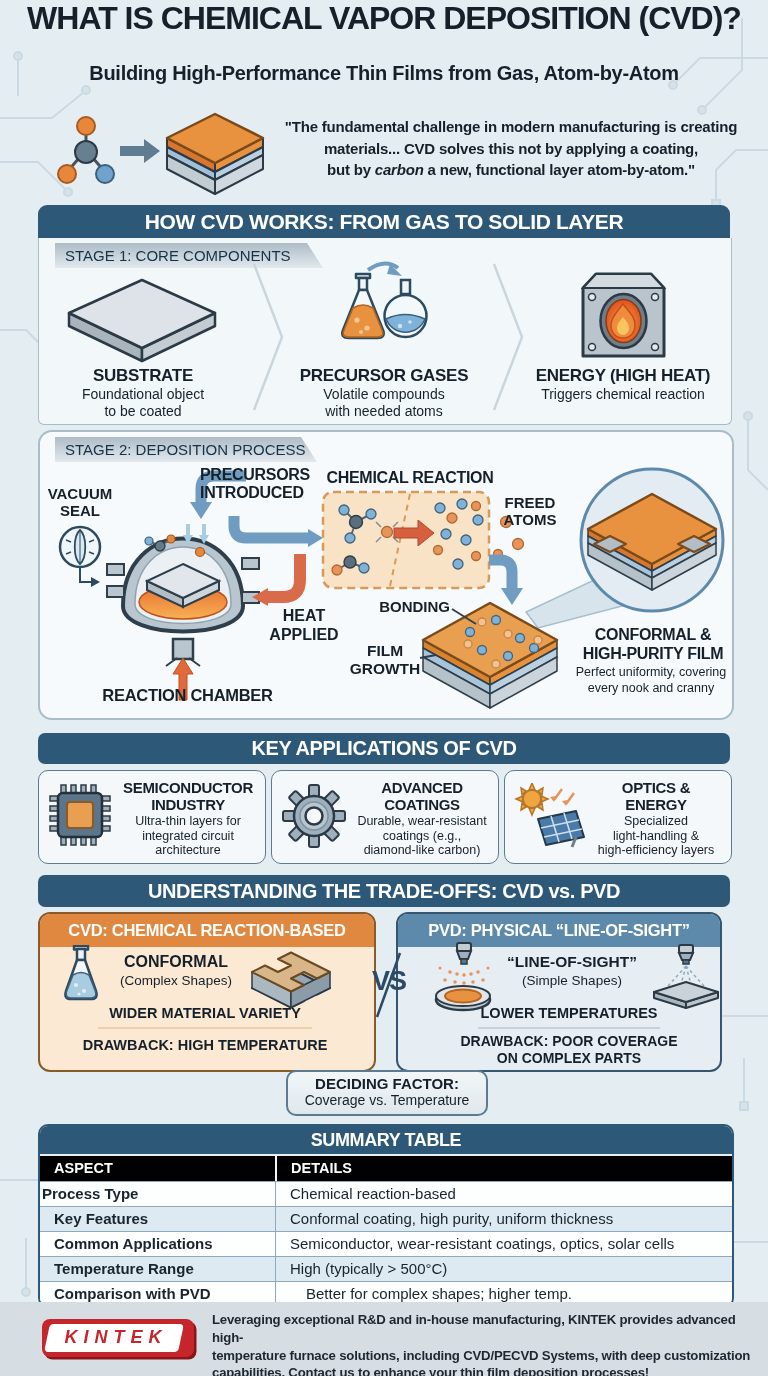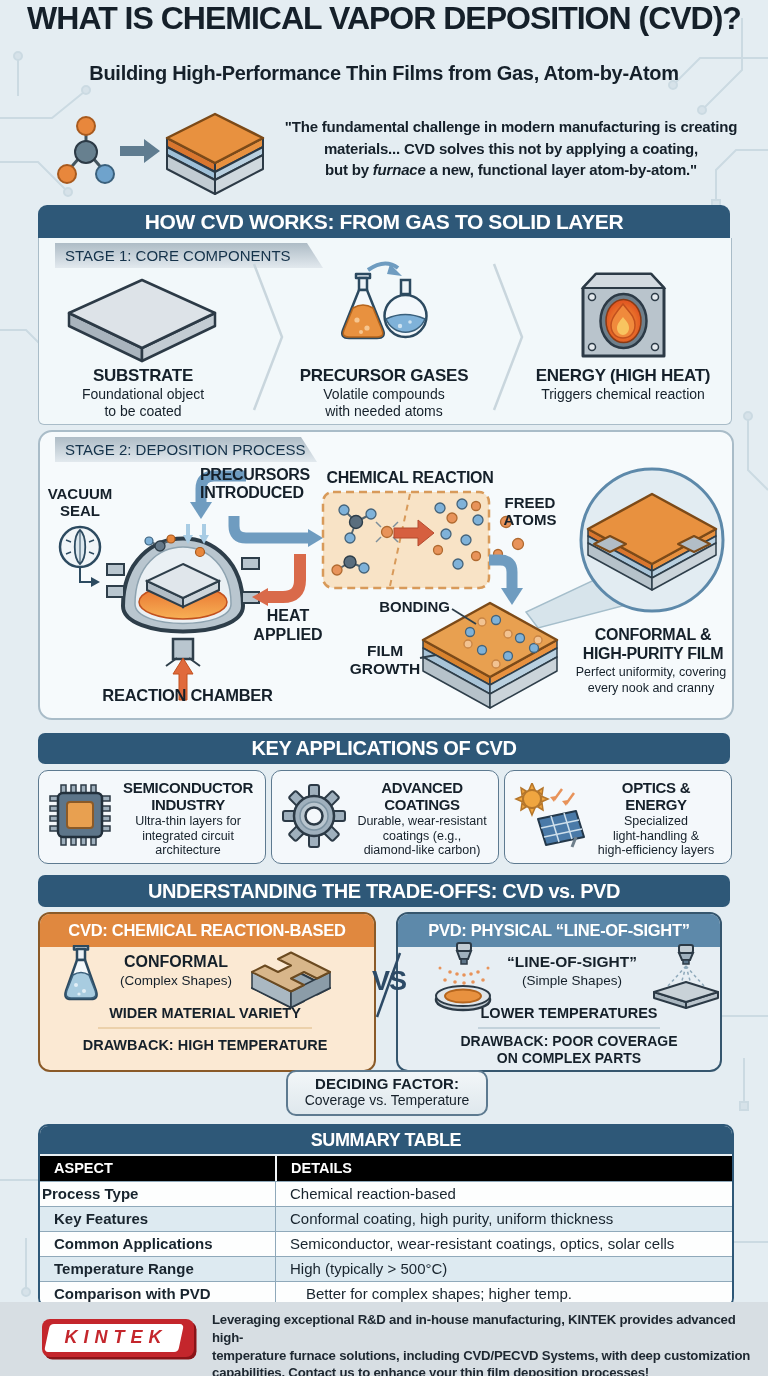--- a/index.html
+++ b/index.html
@@ -81,21 +81,21 @@
       <polygon points="101,41 53,66 53,74 101,49" fill="#b9d0e0"></polygon>
       <polygon points="5,49 53,74 53,88 5,63" fill="#c2ccd3"></polygon>
       <polygon points="101,49 53,74 53,88 101,63" fill="#cfd8de"></polygon>
       <polygon points="53,8 101,32 53,57 5,32" fill="#e8913f" stroke="#7c4a18" stroke-width="2.5"></polygon>
     </g>
   </svg>
 
   <div class="abs ctr t-dark" style="left:278px;top:116px;width:466px;font-size:15px;font-weight:bold;line-height:21.5px;letter-spacing:-0.2px;">
     <div>"The fundamental challenge in modern manufacturing is creating</div>
     <div>materials... CVD solves this not by applying a coating,</div>
-    <div><span>but by </span><span style="font-style:italic;">furnace</span><span> a new, functional layer atom-by-atom."</span></div>
+    <div><span>but by </span><span style="font-style:italic;">carbon</span><span> a new, functional layer atom-by-atom."</span></div>
   </div>
 
   <div class="abs hdr-bar" style="left:38px;top:205px;width:692px;height:33px;line-height:33px;font-size:21px;border-radius:9px 9px 0 0;">HOW CVD WORKS: FROM GAS TO SOLID LAYER</div>
 
   <div class="abs panel" style="left:38px;top:238px;width:692px;height:186px;border-top:none;border-radius:0 0 6px 6px;background:#f2f8fa;"></div>
   <div class="abs stage-label" style="left:40px;top:243px;width:258px;height:25px;">STAGE 1: CORE COMPONENTS</div>
 
   <svg class="abs" style="left:66px;top:278px;" width="152" height="86" viewBox="0 0 152 86">
     <g stroke="#2c3a46" stroke-width="2.5" stroke-linejoin="round">
       <polygon points="3,35 76,70 76,83 3,48" fill="#a9b4bd"></polygon>
@@ -305,21 +305,21 @@
     <line x1="382" y1="196" x2="398" y2="193" stroke="#2e3e4a" stroke-width="1.8"></line>
   </svg>
 
   <div class="abs ctr t-dark pre" style="left:42px;top:485px;width:76px;font-size:15px;font-weight:bold;line-height:17px;">VACUUM
 SEAL</div>
   <div class="abs t-dark pre" style="left:200px;top:466px;width:130px;font-size:16px;font-weight:bold;line-height:18px;letter-spacing:-0.3px;">PRECURSORS
 INTRODUCED</div>
   <div class="abs ctr t-dark" style="left:325px;top:469px;width:170px;font-size:16px;font-weight:bold;letter-spacing:-0.3px;">CHEMICAL REACTION</div>
   <div class="abs ctr t-dark pre" style="left:496px;top:494px;width:68px;font-size:15px;font-weight:bold;line-height:17px;">FREED
 ATOMS</div>
-  <div class="abs ctr t-dark pre" style="left:242px;top:607px;width:92px;font-size:16px;font-weight:bold;line-height:18.5px;">HEAT
+  <div class="abs ctr t-dark pre" style="left:258px;top:607px;width:92px;font-size:16px;font-weight:bold;line-height:18.5px;">HEAT
 APPLIED</div>
   <div class="abs ctr t-dark" style="left:95px;top:686px;width:185px;font-size:16.5px;font-weight:bold;letter-spacing:-0.3px;">REACTION CHAMBER</div>
   <div class="abs t-dark" style="left:372px;top:598px;width:78px;font-size:15px;font-weight:bold;text-align:right;">BONDING</div>
   <div class="abs ctr t-dark pre" style="left:346px;top:642px;width:78px;font-size:15.5px;font-weight:bold;line-height:18px;">FILM
 GROWTH</div>
   <div class="abs ctr t-dark pre" style="left:572px;top:625px;width:162px;font-size:16px;font-weight:bold;line-height:19px;letter-spacing:-0.3px;">CONFORMAL &amp;
 HIGH-PURITY FILM</div>
   <div class="abs ctr t-dark pre" style="left:565px;top:665px;width:172px;font-size:12.5px;line-height:15.5px;">Perfect uniformity, covering
 every nook and cranny</div>
 

